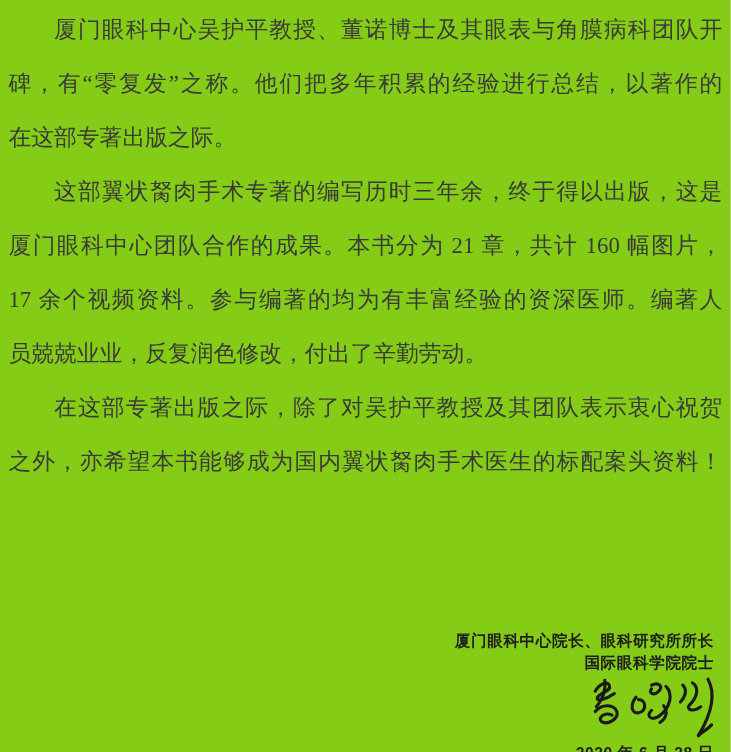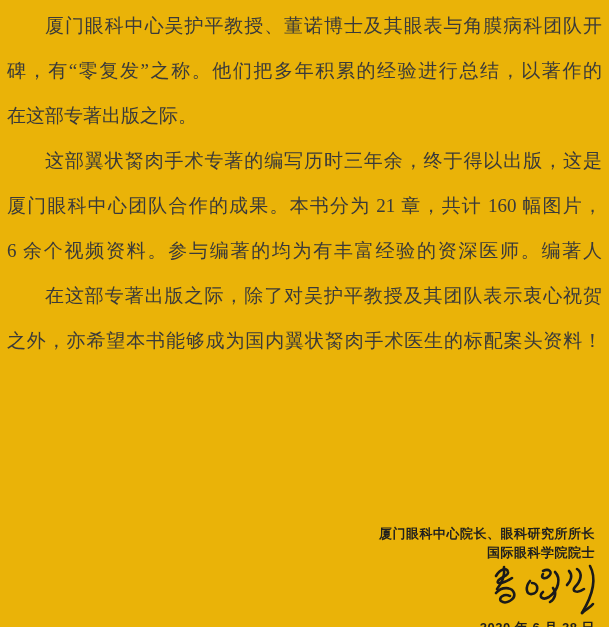--- a/index.html
+++ b/index.html
@@ -4,21 +4,21 @@
 <style>
   html, body {
     margin: 0;
     padding: 0;
     background: #ffffff;
   }
   .page {
     position: relative;
     width: 609px;
     height: 627px;
-    background: #eab308;
+    background: #84cc16;
     box-sizing: border-box;
     overflow: hidden;
     font-family: "Liberation Serif", serif;
   }
   .body-text {
     position: absolute;
     left: 7px;
     top: 3px;
     width: 595px;
     color: #3a3a3a;
@@ -65,21 +65,22 @@
 
   <div class="body-text">
       <div class="paragraph">
         <div class="line indent">厦门眼科中心吴护平教授、董诺博士及其眼表与角膜病科团队开</div>
         <div class="line">碑，有“零复发”之称。他们把多年积累的经验进行总结，以著作的</div>
         <div class="line last">在这部专著出版之际。</div>
       </div>
       <div class="paragraph">
         <div class="line indent">这部翼状胬肉手术专著的编写历时三年余，终于得以出版，这是</div>
         <div class="line">厦门眼科中心团队合作的成果。本书分为 21 章，共计 160 幅图片，</div>
-        <div class="line">6 余个视频资料。参与编著的均为有丰富经验的资深医师。编著人</div>
+        <div class="line">17 余个视频资料。参与编著的均为有丰富经验的资深医师。编著人</div>
+        <div class="line last">员兢兢业业，反复润色修改，付出了辛勤劳动。</div>
       </div>
       <div class="paragraph">
         <div class="line indent">在这部专著出版之际，除了对吴护平教授及其团队表示衷心祝贺</div>
         <div class="line">之外，亦希望本书能够成为国内翼状胬肉手术医生的标配案头资料！</div>
       </div>
     </div>
 
   <div class="signature-block">
     <div>厦门眼科中心院长、眼科研究所所长</div>
     <div>国际眼科学院院士</div>

